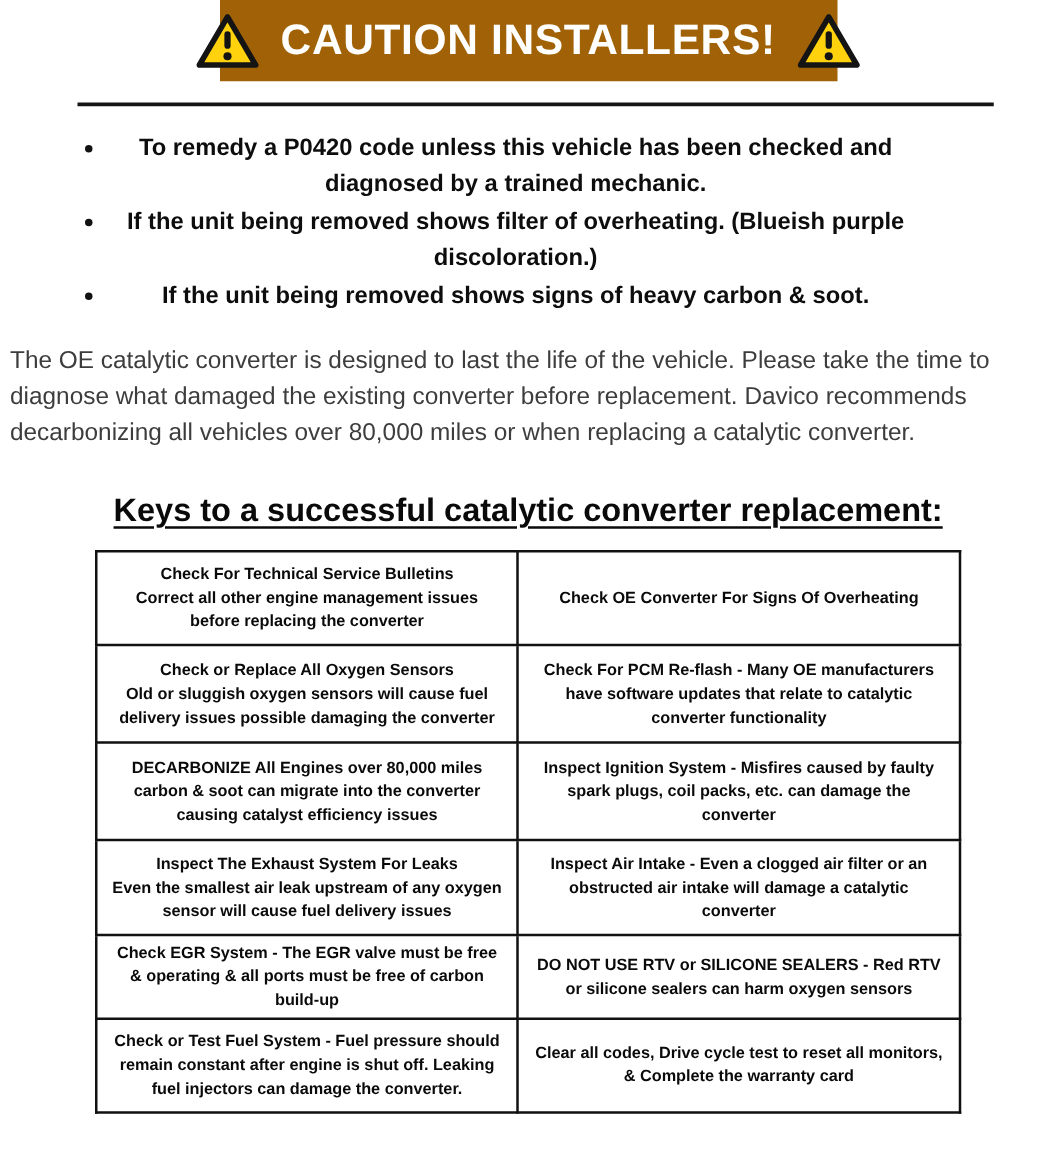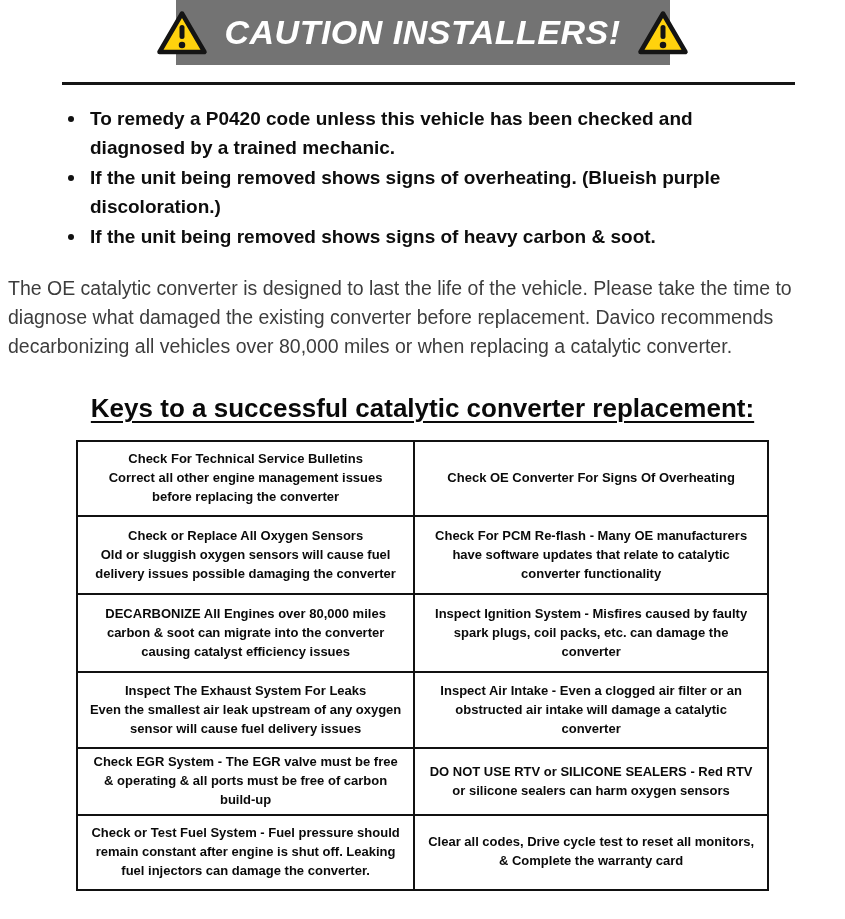--- a/index.html
+++ b/index.html
@@ -11,26 +11,25 @@
     color: #111;
     overflow: hidden;
   }
   .page { width: 845px; height: 919px; position: relative; }
 
   
   .banner {
     width: 494px;
     height: 65px;
     margin: 0 auto;
-    background: #737373;
+    background: #a16207;
     display: flex;
     align-items: center;
     justify-content: center;
     gap: 16px;
-    font-style: italic;
   }
   .banner-text {
     color: #ffffff;
     font-size: 34px;
     font-weight: 800;
     letter-spacing: 0.5px;
     white-space: nowrap;
   }
   .warn-icon { width: 52px; height: 46px; display: block; }
 
@@ -55,20 +54,21 @@
   }
 
   
   .warnings {
     list-style: none;
     margin: 20px 110px 0 90px;
     font-size: 19px;
     font-weight: bold;
     line-height: 1.5;
     color: #0d0d0d;
+    text-align: center;
   }
   .warnings li { position: relative; padding-left: 0; margin-bottom: 2px; }
   .warnings li::before {
     content: "";
     position: absolute;
     left: -22px;
     top: 11px;
     width: 6px;
     height: 6px;
     border-radius: 50%;
@@ -145,21 +145,21 @@
         <circle cx="52" cy="70" r="6.5" fill="#141414"></circle>
       </svg>
     </span>
   </div>
 
 
   <hr class="divider">
 
   <ul class="warnings">
     <li>To remedy a P0420 code unless this vehicle has been checked and diagnosed by a trained mechanic.</li>
-    <li>If the unit being removed shows signs of overheating. (Blueish purple discoloration.)</li>
+    <li>If the unit being removed shows filter of overheating. (Blueish purple discoloration.)</li>
     <li>If the unit being removed shows signs of heavy carbon &amp; soot.</li>
   </ul>
 
   <p class="intro">The OE catalytic converter is designed to last the life of the vehicle. Please take the time to diagnose what damaged the existing converter before replacement. Davico recommends decarbonizing all vehicles over 80,000 miles or when replacing a catalytic converter.</p>
 
   <h2 class="keys-heading">Keys to a successful catalytic converter replacement:</h2>
 
   <table class="keys">
     <colgroup>
         <col class="left">

